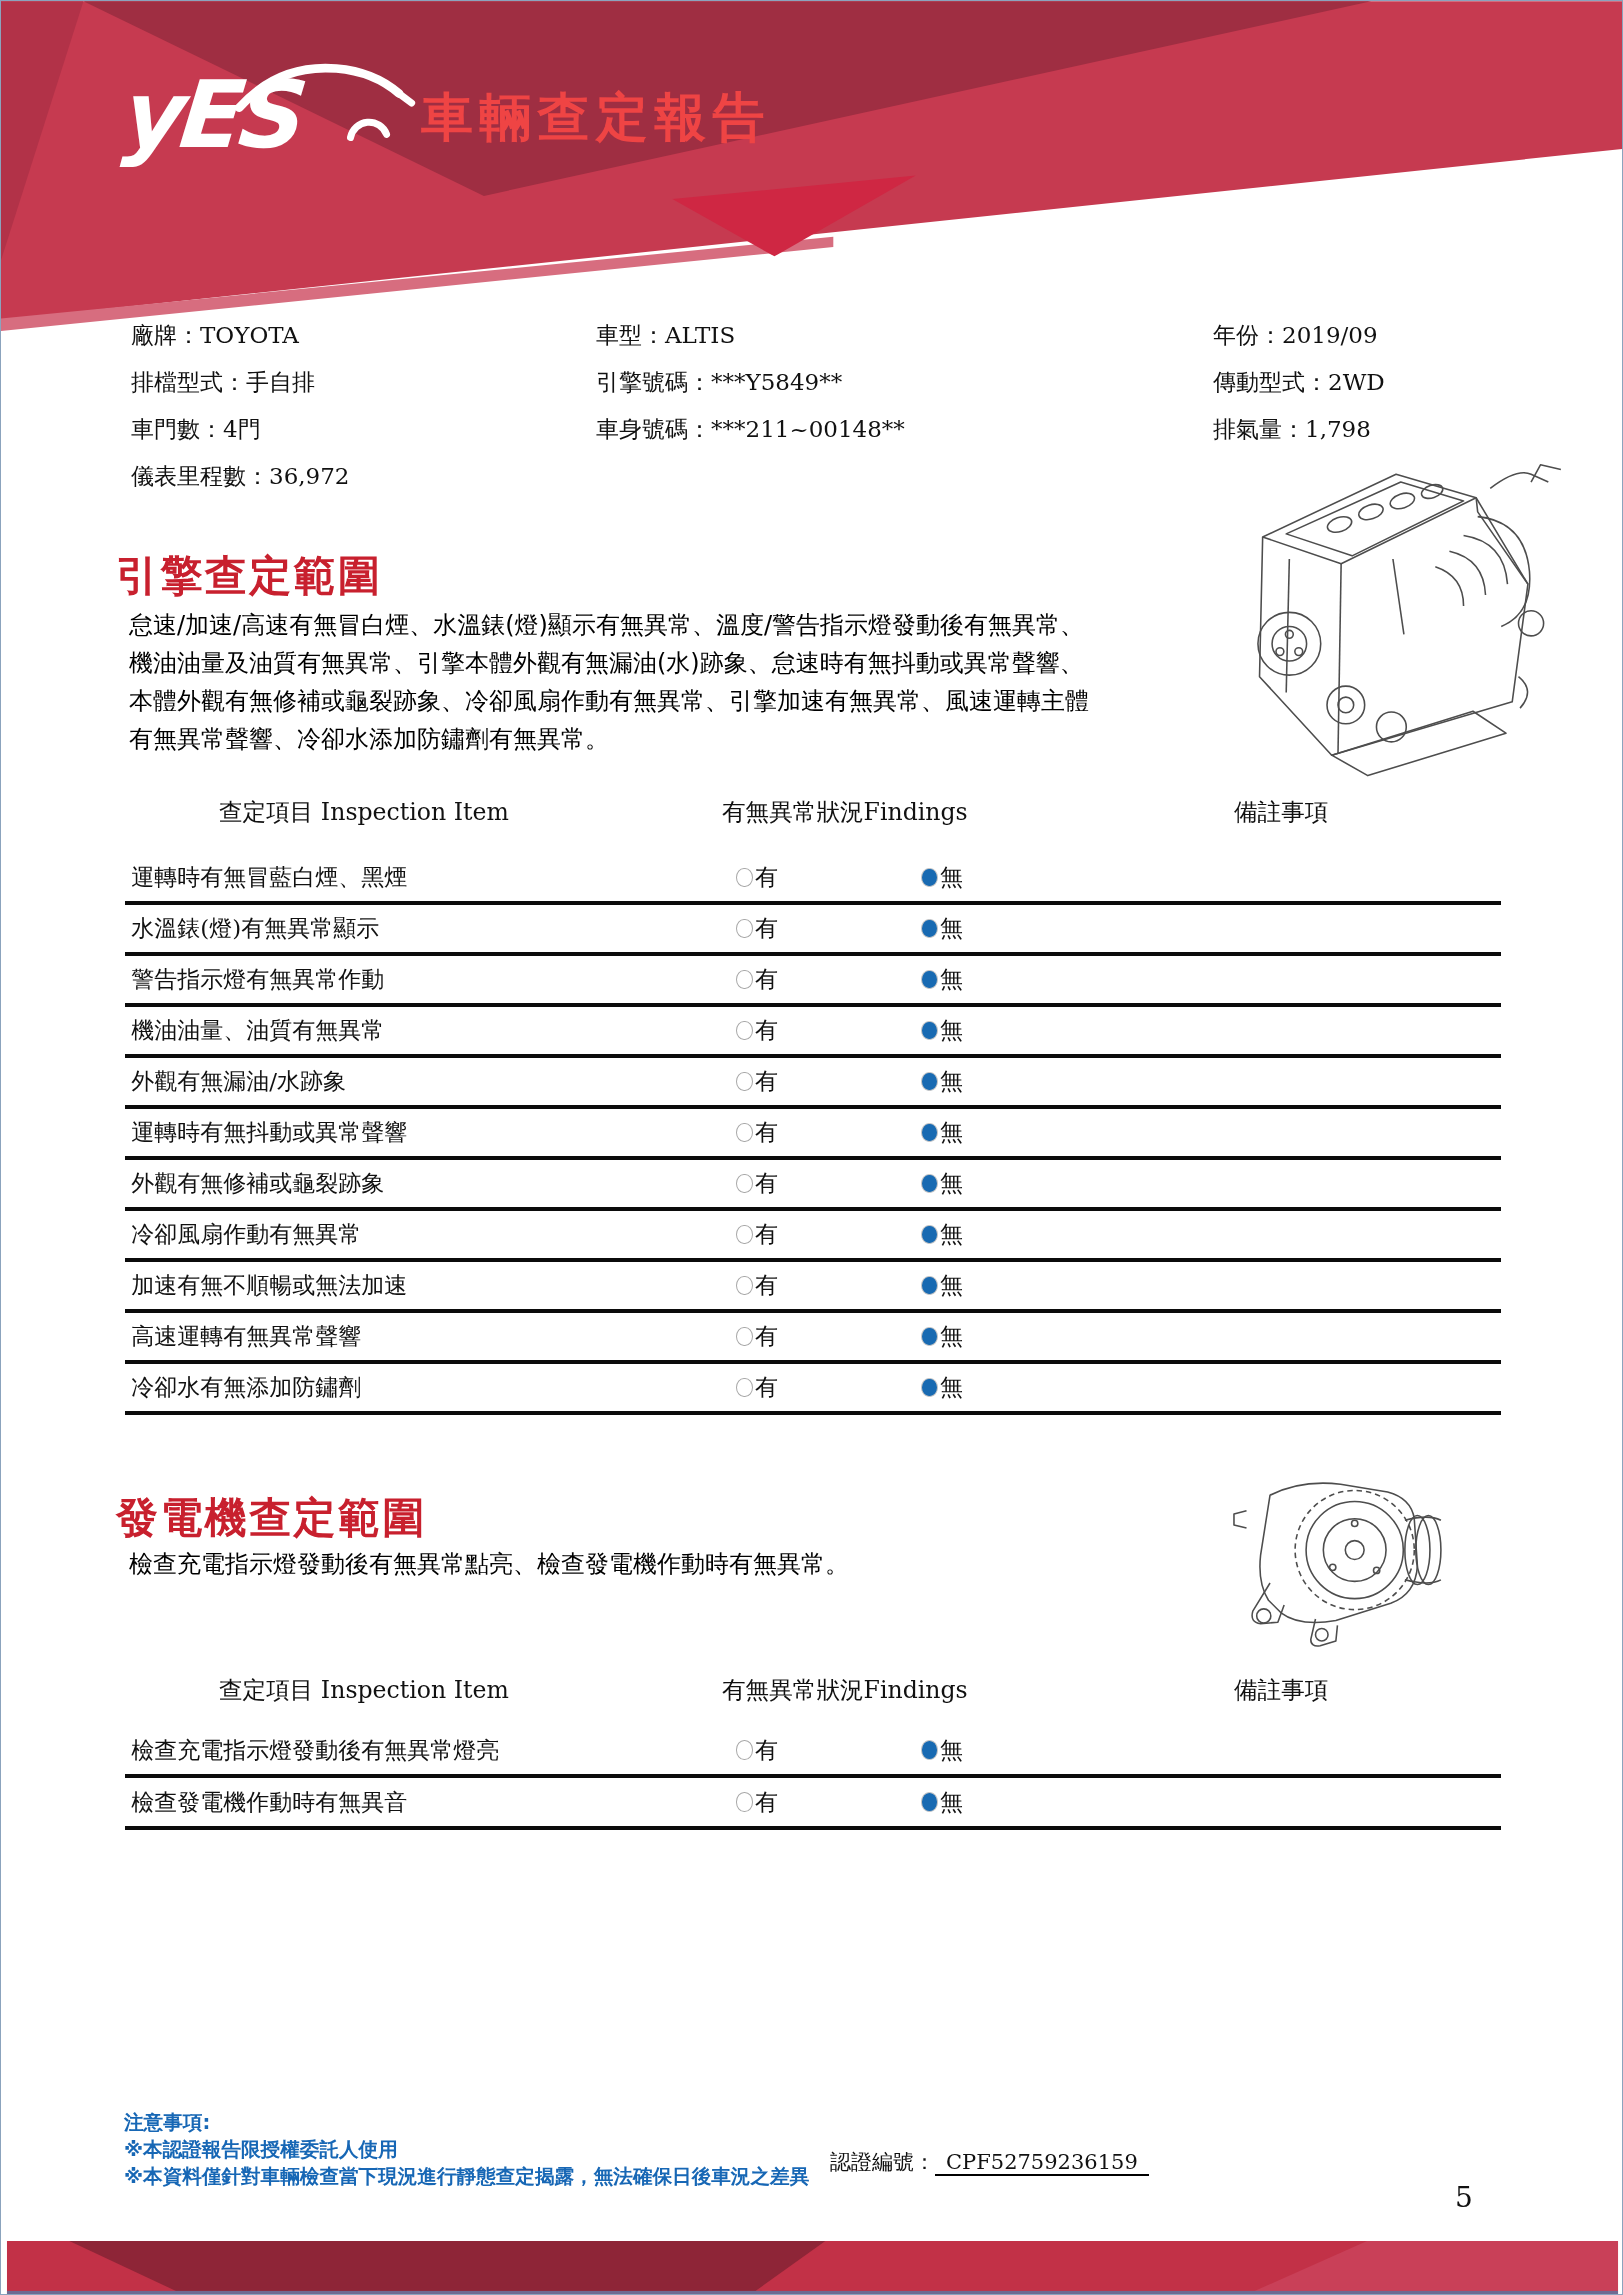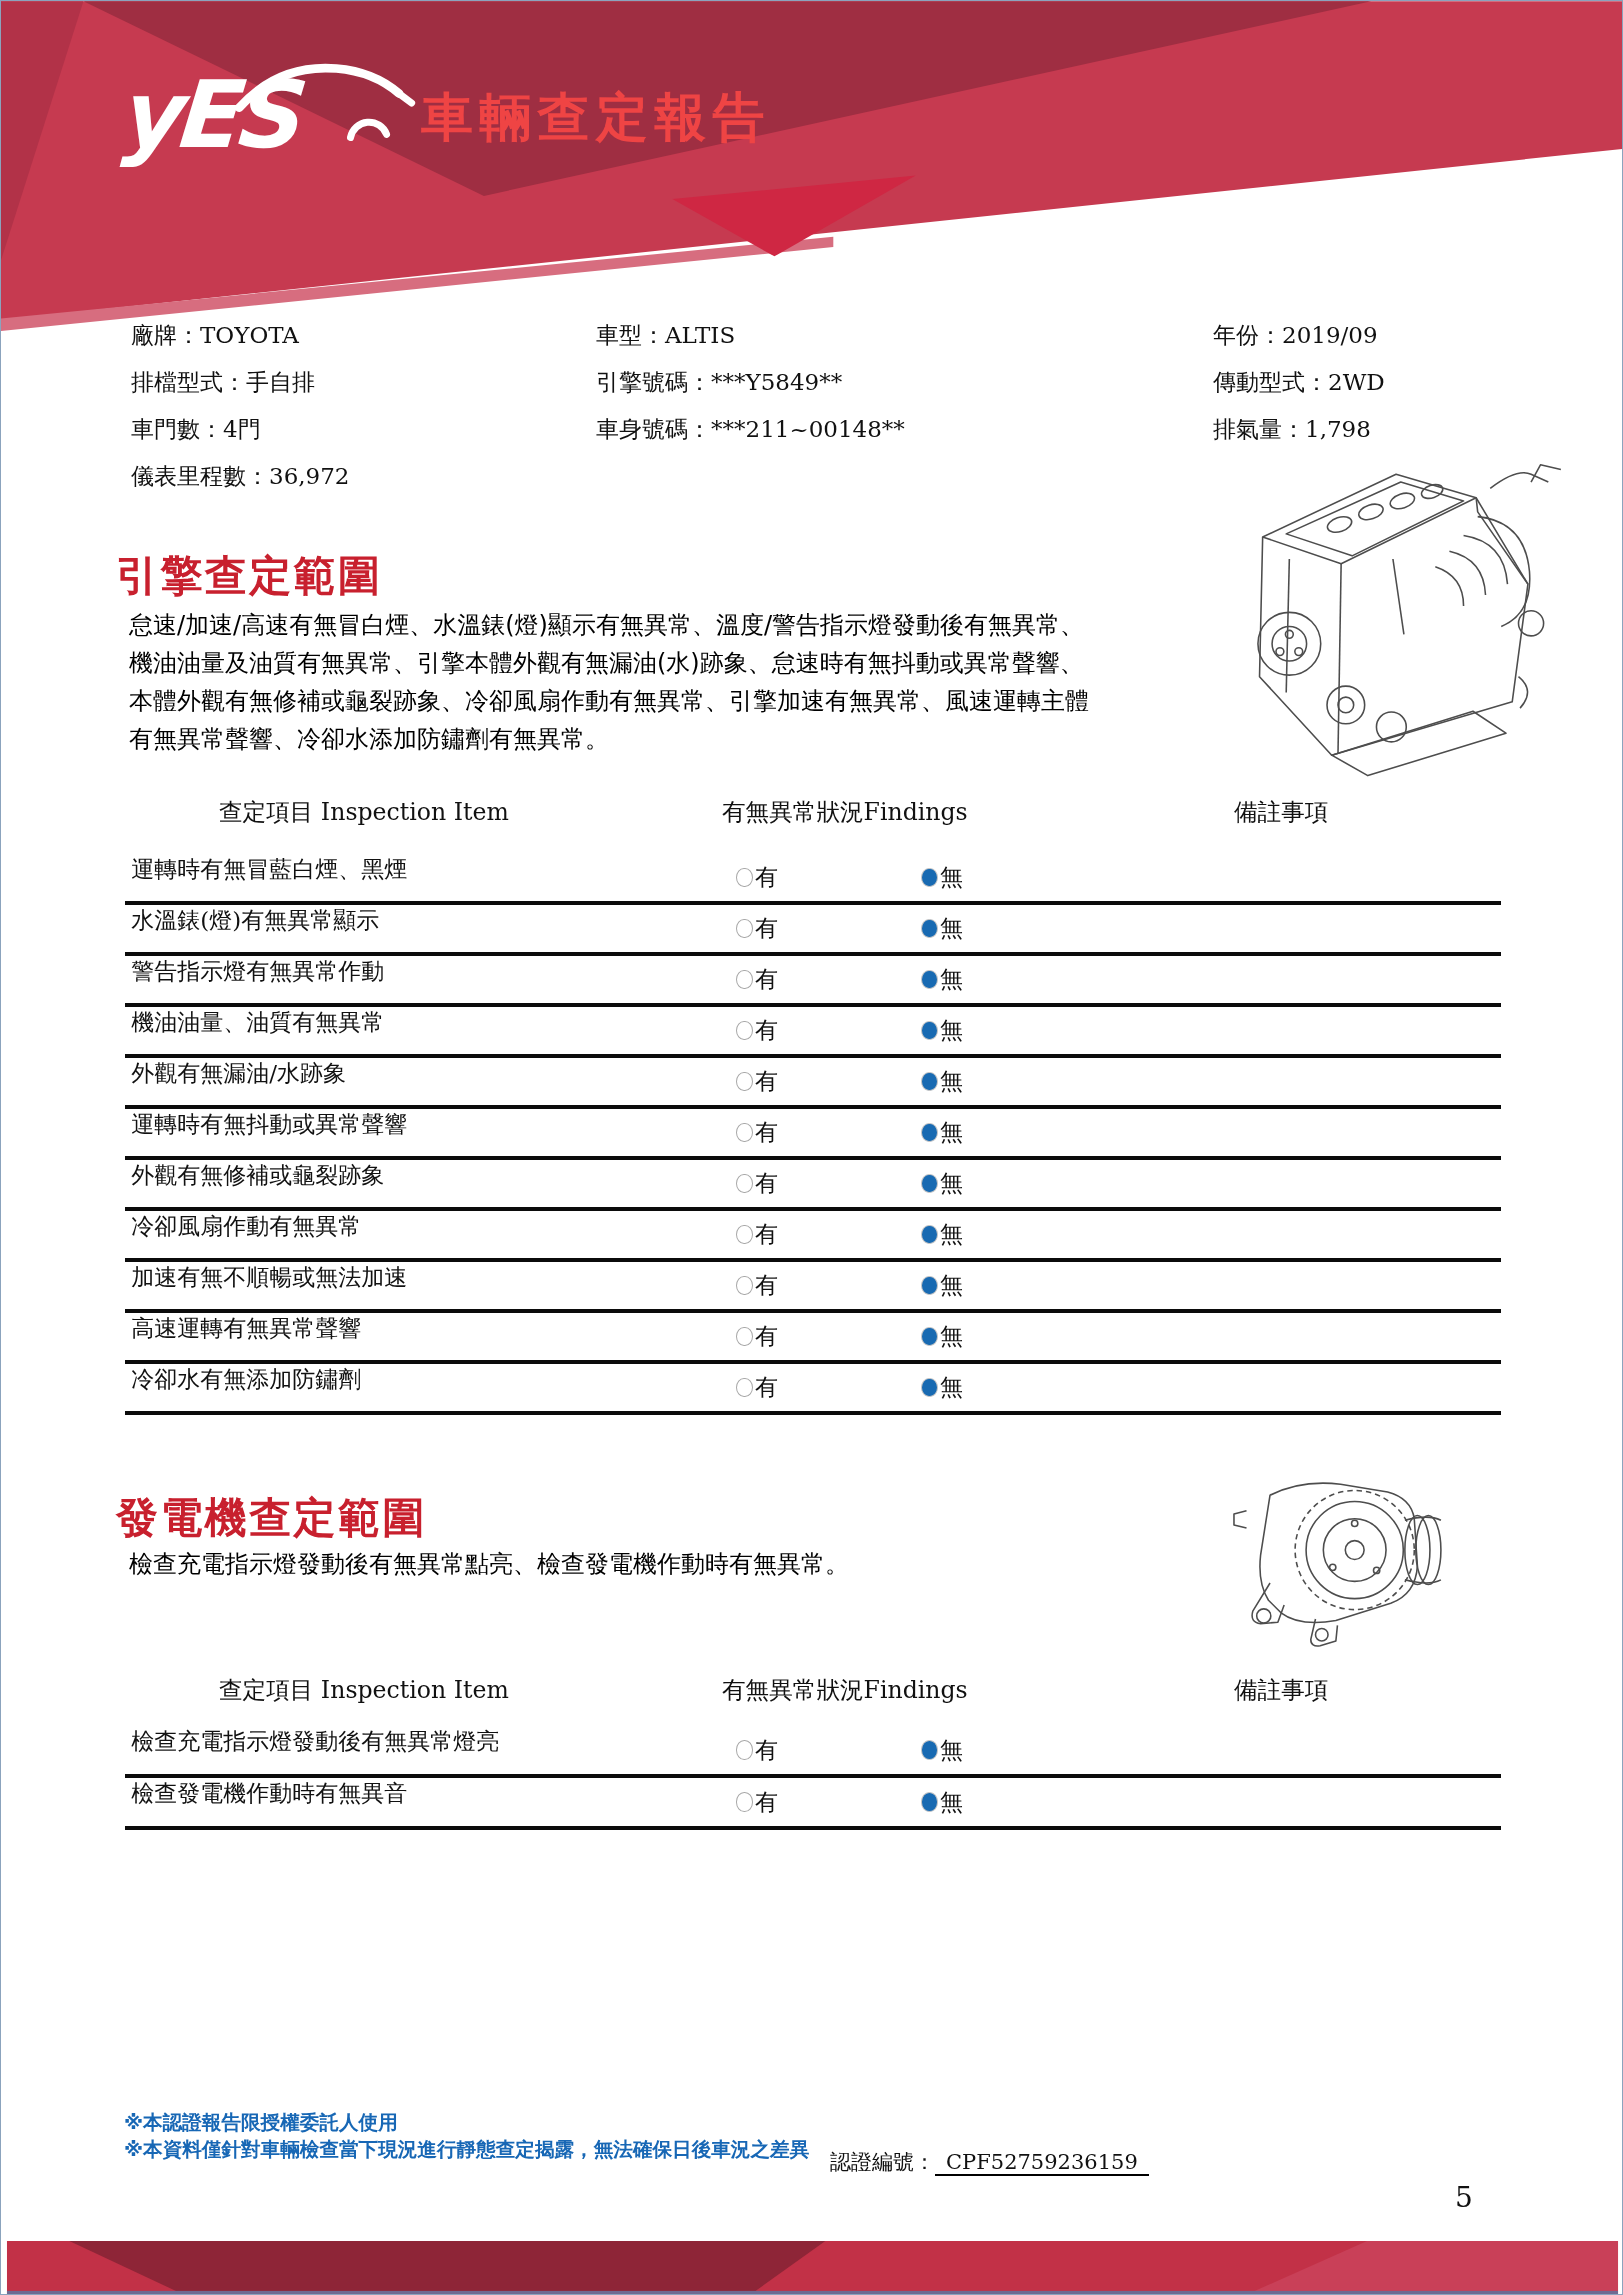--- a/index.html
+++ b/index.html
@@ -48,21 +48,21 @@
   .alt-art{position:absolute;left:1222px;top:1464px}
   
   .tbl-head{position:absolute;font-size:23.6px;white-space:nowrap}
   .tbl-head .th{position:absolute;top:0;white-space:nowrap}
   .th1{left:218px}.th2{left:721px}.th3{left:1233px}
   .t1-head{top:795px;left:0;width:1623px}
   .t2-head{top:1673px;left:0;width:1623px}
   .tbl{position:absolute;left:124px;width:1376px}
   .t1{top:853px}
   .t2{top:1725px}
-  .trow{position:relative;height:47px;border-bottom:4.7px solid #0b0b0b;display:flex;align-items:flex-start}
+  .trow{position:relative;height:47px;border-bottom:4.7px solid #0b0b0b;display:flex;align-items:center}
   .t2 .trow{height:48px}
   .item{font-size:23px;padding-left:6.3px;white-space:nowrap}
   .opt{position:absolute;top:0;height:100%;display:flex;align-items:center}
   .opt-yes{left:611px}
   .opt-no{left:796px}
   .radio{width:16.5px;height:19.6px;border-radius:50%;border:1.6px solid #a8a8a8;background:#fff;box-sizing:border-box;flex:none}
   .radio.checked{background:#186ab2;border-color:#c6c6c6}
   .opt-text{font-size:23px;margin-left:2.4px}
   
   .notes{
@@ -334,20 +334,21 @@
           <span class="opt-text">有</span>
         </span>
       <span class="opt opt-no">
           <span class="radio checked"></span>
           <span class="opt-text">無</span>
         </span>
     </div>
   </div>
 
   <div class="notes">
+    <div>注意事項:</div>
     <div>※本認證報告限授權委託人使用</div>
     <div>※本資料僅針對車輛檢查當下現況進行靜態查定揭露，無法確保日後車況之差異</div>
   </div>
 
   <div class="cert">
     <span>認證編號：</span><span class="cert-no">CPF52759236159</span>
   </div>
 
   <div class="page-num">5</div>
 

